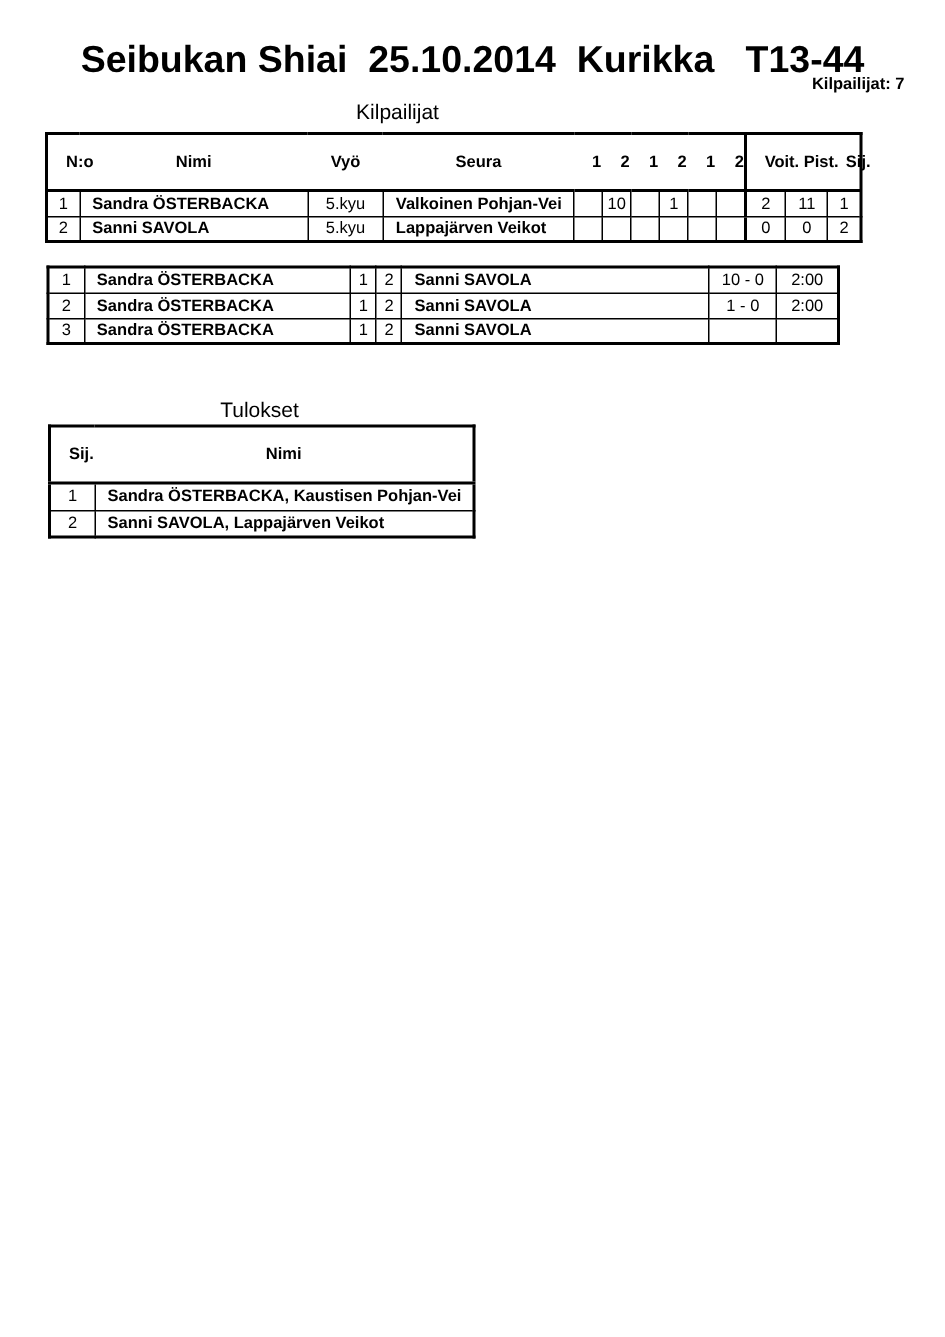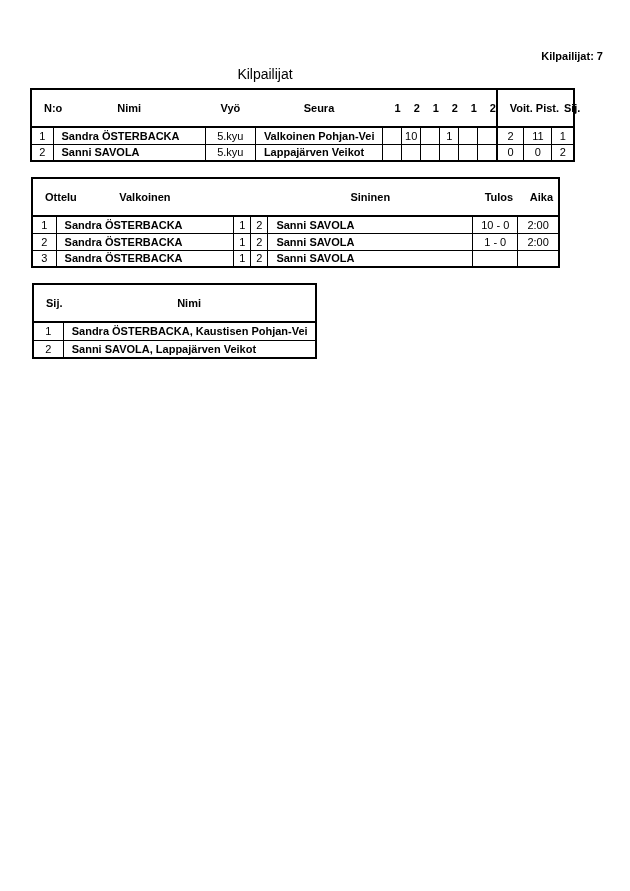--- a/index.html
+++ b/index.html
@@ -77,20 +77,21 @@
   #t2 td { height: 17px; }
   #t3 td { height: 18px; }
   td.l { text-align: left; padding-left: 8px; font-weight: bold; }
   .thick { border-left: 2px solid #000000 !important; }
 </style>
 </head>
 <body>
 
 <div class="page">
 
+  <div class="title">Seibukan Shiai  25.10.2014  Kurikka   T13-44</div>
   <div class="count">Kilpailijat: 7</div>
 
   <div class="heading" id="h-kilpailijat">Kilpailijat</div>
   <table id="t1">
     <colgroup>
       <col style="width:22px">
         <col style="width:152px">
         <col style="width:50px">
         <col style="width:127px">
       <col style="width:19px">
@@ -156,29 +157,20 @@
     <colgroup>
       <col style="width:24px">
         <col style="width:177px">
         <col style="width:17px">
         <col style="width:17px">
       <col style="width:204px">
         <col style="width:45px">
         <col style="width:41px">
     </colgroup>
     <tbody>
-        <tr>
-      <th>Ottelu</th>
-      <th>Valkoinen</th>
-      <th></th>
-      <th></th>
-      <th>Sininen</th>
-      <th>Tulos</th>
-      <th>Aika</th>
-    </tr>
     <tr>
       <td>1</td>
       <td class="l">Sandra ÖSTERBACKA</td>
       <td>1</td>
       <td>2</td>
       <td class="l">Sanni SAVOLA</td>
       <td>10 - 0</td>
       <td>2:00</td>
     </tr>
     <tr>
@@ -195,20 +187,21 @@
       <td class="l">Sandra ÖSTERBACKA</td>
       <td>1</td>
       <td>2</td>
       <td class="l">Sanni SAVOLA</td>
       <td></td>
       <td></td>
     </tr>
   </tbody>
     </table>
 
+  <div class="heading" id="h-tulokset">Tulokset</div>
   <table id="t3">
     <colgroup>
       <col style="width:30px">
         <col style="width:251px">
     </colgroup>
     <tbody>
         <tr>
       <th>Sij.</th>
       <th>Nimi</th>
     </tr>

